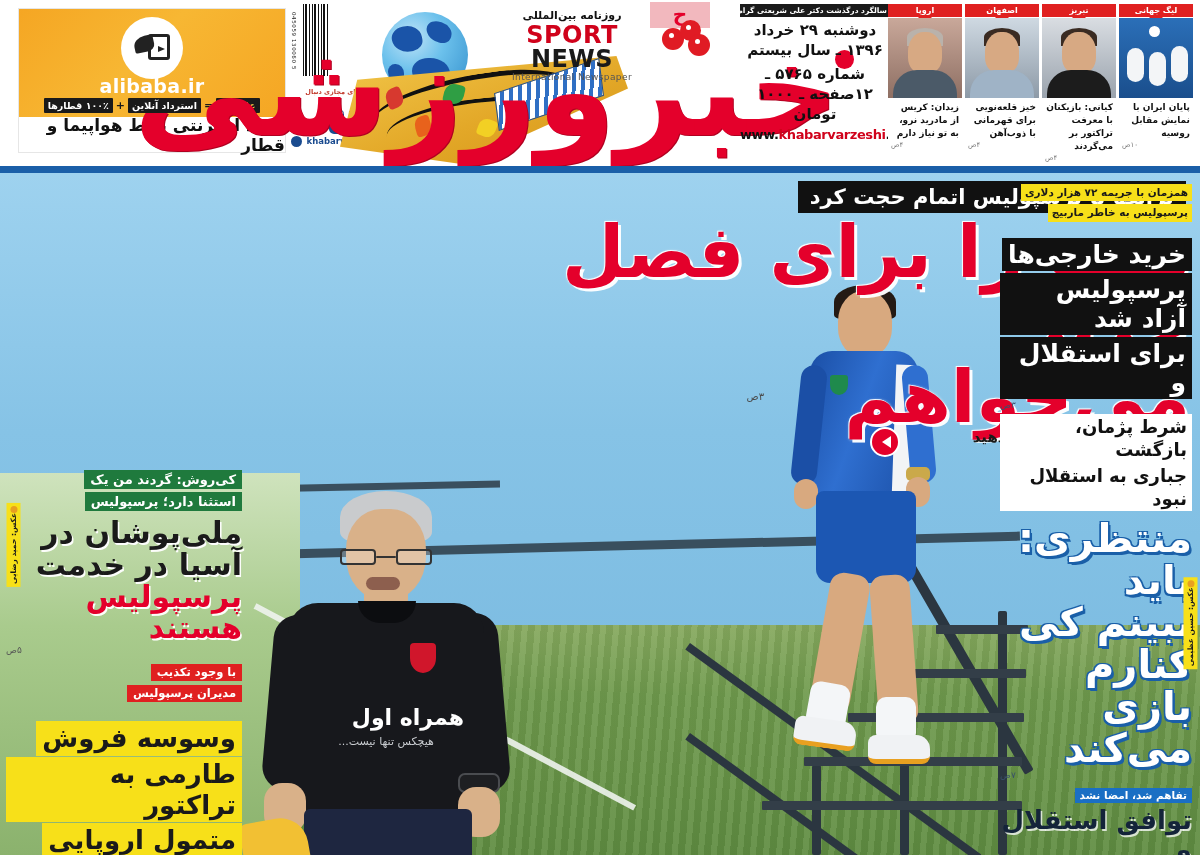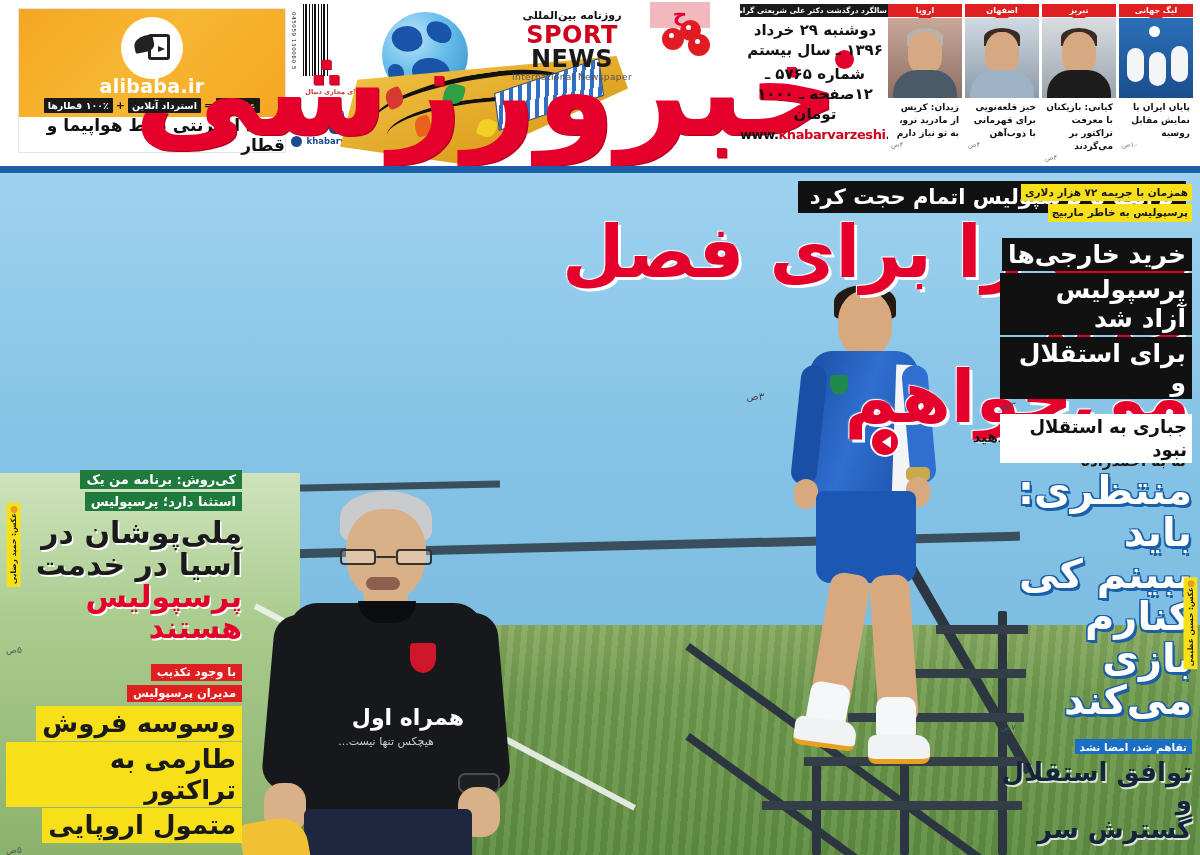--- a/index.html
+++ b/index.html
@@ -518,31 +518,31 @@
 
     <div class="subhead">
       <div>نه به طارمی رضایتنامه بدهید</div>
       <div>نه به احمدزاده</div>
     </div>
     <div class="arrow-btn"></div>
 
     <div class="leftcol">
 
       <div>
-        <div><span class="grn-ban">کی‌روش: برنامه من یک</span></div>
+        <div><span class="grn-ban">کی‌روش: گردند من یک</span></div>
         <div><span class="grn-ban">استثنا دارد؛ پرسپولیس</span></div>
         <div class="blk-head">ملی‌پوشان در آسیا در خدمت</div>
         <div class="red-head">پرسپولیس هستند</div>
         <div class="pg">۵ص</div>
       </div>
 
       <div style="margin-top:6px">
         <div><span class="red-ban">با وجود تکذیب</span></div>
         <div><span class="red-ban">مدیران پرسپولیس</span></div>
-        <div style="margin-top:3px"><span class="ylw-head">وسوسه فروش</span></div>
+        <div style="margin-top:18px"><span class="ylw-head">وسوسه فروش</span></div>
         <div><span class="ylw-head">طارمی به تراکتور</span></div>
         <div><span class="ylw-head">متمول اروپایی</span></div>
         <div class="pg">۵ص</div>
         <div><span class="red-ban">پیشنهادات جدید برای</span></div>
         <div><span class="red-ban">آقای گل از انگلیس و آلمان</span></div>
       </div>
 
     </div>
 
     <div class="vbyline"><span class="dot"></span><span>عکس: حمید رضایی</span></div>
@@ -552,20 +552,21 @@
       <div>
         <div><span class="ylw-ban">همزمان با جریمه ۷۲ هزار دلاری</span></div>
         <div><span class="ylw-ban">پرسپولیس به خاطر ماربیج</span></div>
         <div style="margin-top:14px"><span class="blkban-head">خرید خارجی‌ها</span></div>
         <div><span class="blkban-head">پرسپولیس آزاد شد</span></div>
         <div><span class="blkban-head">برای استقلال و</span></div>
         <div class="pg-l">۳ص</div>
       </div>
 
       <div style="margin-top:4px">
+        <div><span class="wht-ban">شرط پژمان، بازگشت</span></div>
         <div><span class="wht-ban">جباری به استقلال نبود</span></div>
         <div class="wht-big" style="margin-top:6px">منتظری: باید</div>
         <div class="wht-big">ببینم کی کنارم</div>
         <div class="wht-big">بازی می‌کند</div>
         <div class="pg-l">۷ص</div>
       </div>
 
       <div style="margin-top:4px">
         <div><span class="blu-ban">تفاهم شد، امضا نشد</span></div>
         <div class="drk-head" style="margin-top:3px">توافق استقلال و</div>

